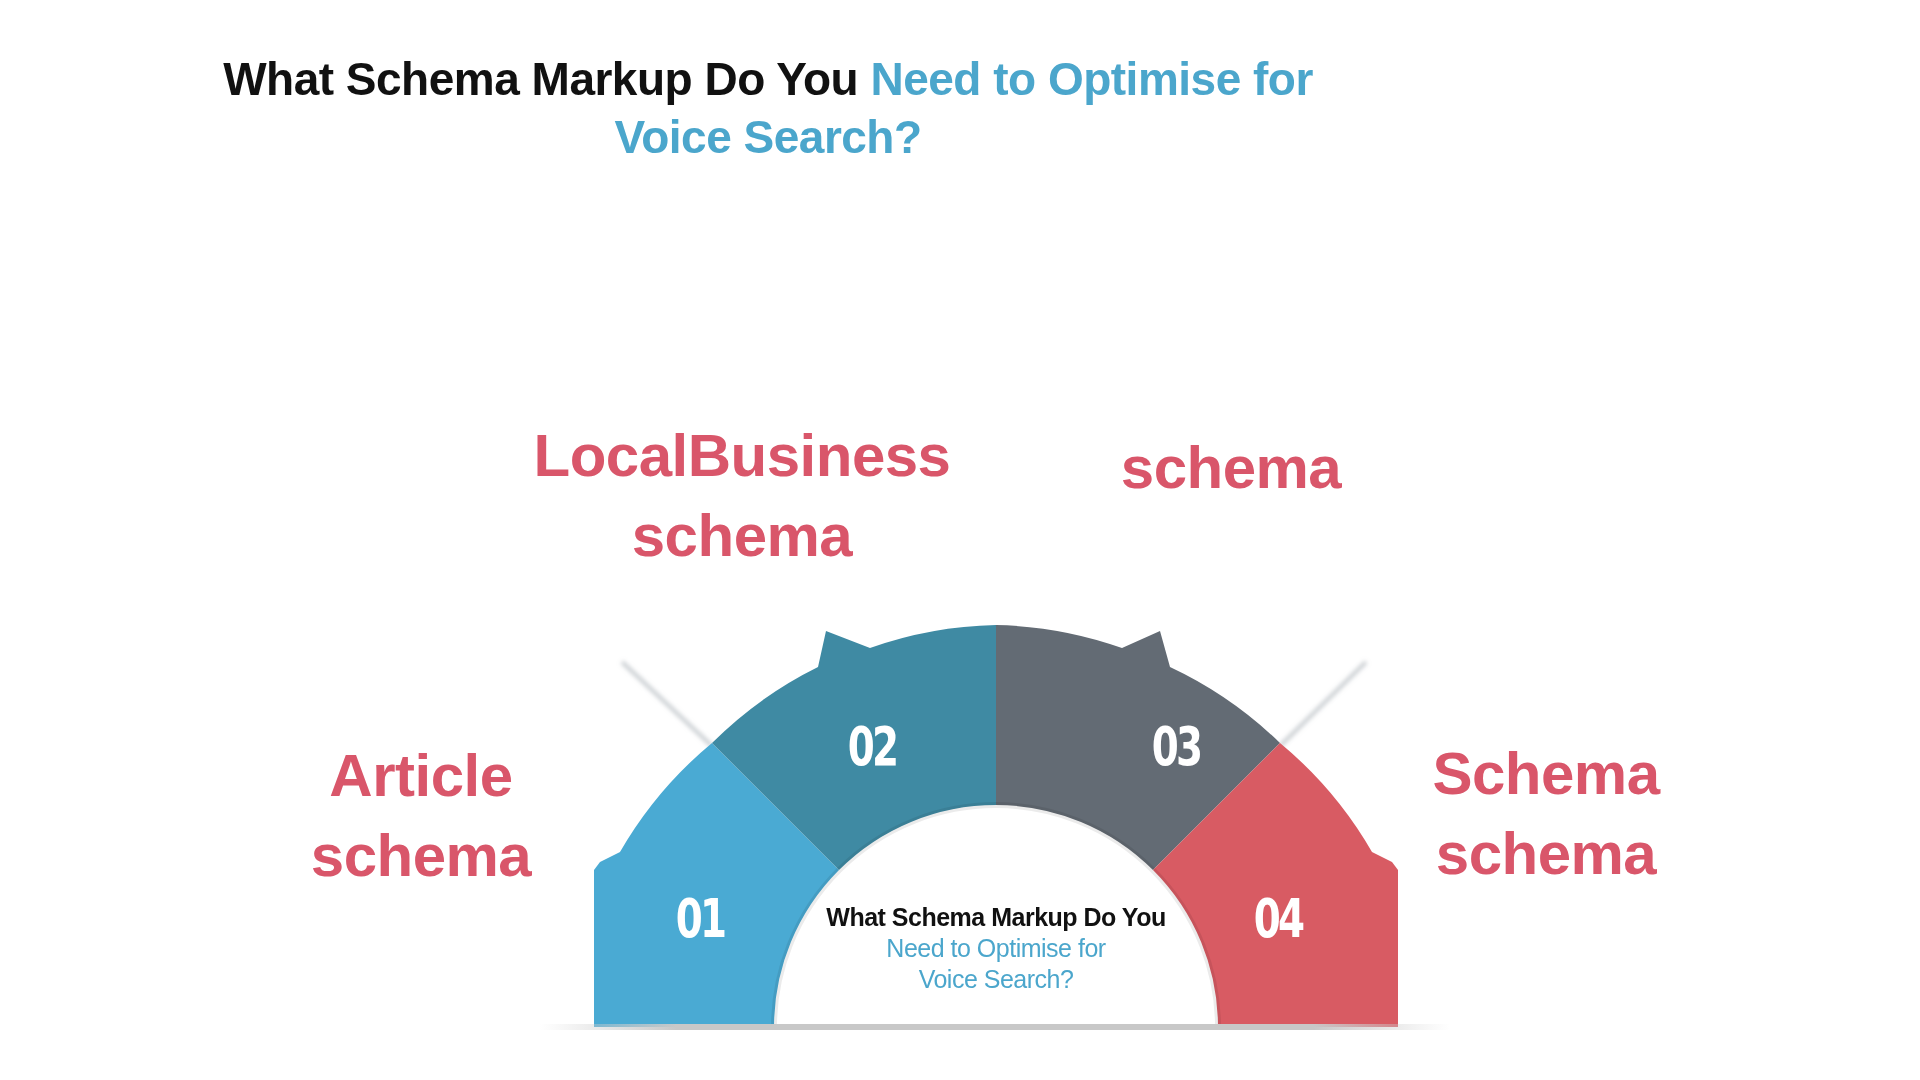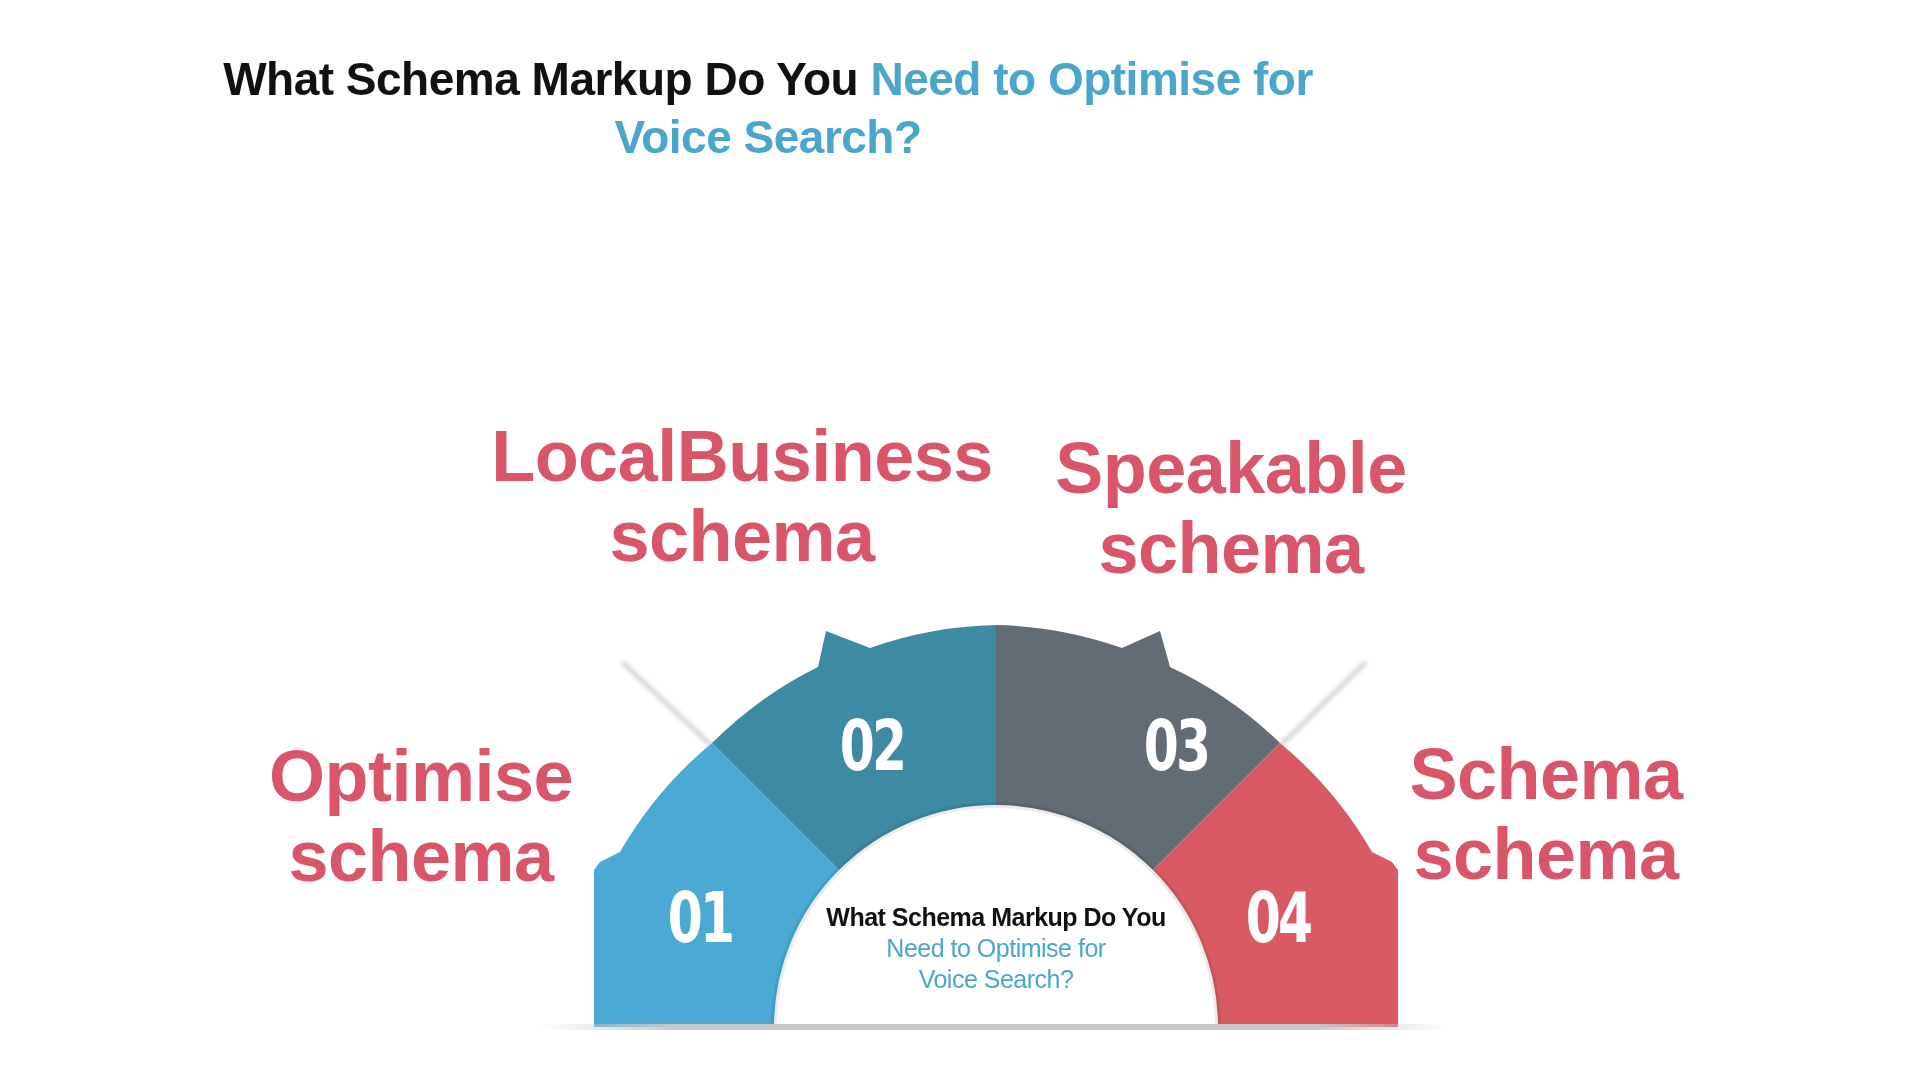--- a/index.html
+++ b/index.html
@@ -1,22 +1,22 @@
 <!DOCTYPE html>
 <html><head>
 <meta charset="utf-8">
 <style>
   html, body { margin:0; padding:0; background:#ffffff; }
   body { width:1920px; height:1080px; position:relative; overflow:hidden; font-family:"Liberation Sans", sans-serif; }
   .title { position:absolute; left:0; width:1536px; top:50px; text-align:center; font-size:46px; font-weight:bold; line-height:58px; letter-spacing:-0.5px; }
   .title .dark { color:#111111; }
   .title .accent { color:#4ba6cc; }
-  .label { position:absolute; text-align:center; font-weight:bold; color:#d9566a; font-size:72px; line-height:80px; transform:translateX(-50%); white-space:nowrap; letter-spacing:-0.5px; }
+  .label { position:absolute; text-align:center; font-weight:bold; color:#d9566a; font-size:60px; line-height:80px; transform:translateX(-50%); white-space:nowrap; letter-spacing:-0.5px; }
   svg.gauge { position:absolute; left:0; top:0; }
-  .num { position:absolute; transform:translate(-50%,-50%); color:#ffffff; font-family:"DejaVu Sans", sans-serif; font-weight:bold; font-size:70px; letter-spacing:-4px; transform-origin:center; }
+  .num { position:absolute; transform:translate(-50%,-50%); color:#ffffff; font-family:"DejaVu Sans", sans-serif; font-weight:bold; font-size:54px; letter-spacing:-4px; transform-origin:center; }
   .num span { display:inline-block; transform:scaleX(0.72); }
   .center-text { position:absolute; left:996px; top:902px; transform:translateX(-50%); text-align:center; font-size:25px; line-height:31px; white-space:nowrap; letter-spacing:-0.5px; }
   .center-text .dark { color:#111111; font-weight:bold; }
   .center-text .accent { color:#4ba6cc; }
 </style>
 </head>
 <body>
 
 <div class="title">
   <div>
@@ -65,27 +65,26 @@
 <div class="num" style="left:1176px; top:746px;"><span>03</span></div>
 <div class="num" style="left:1278px; top:918px;"><span>04</span></div>
 
 <div class="center-text">
   <div class="dark">What Schema Markup Do You</div>
   <div class="accent">Need to Optimise for</div>
   <div class="accent">Voice Search?</div>
 </div>
 
 <div class="label" style="left:421px; top:736px;">
-  <div>Optimise</div>
+  <div>Article</div>
   <div>schema</div>
 </div>
 <div class="label" style="left:742px; top:416px;">
   <div>LocalBusiness</div>
   <div>schema</div>
 </div>
 <div class="label" style="left:1231px; top:428px;">
-  <div>Speakable</div>
   <div>schema</div>
 </div>
 <div class="label" style="left:1546px; top:734px;">
   <div>Schema</div>
   <div>schema</div>
 </div>
 
 </body></html>

